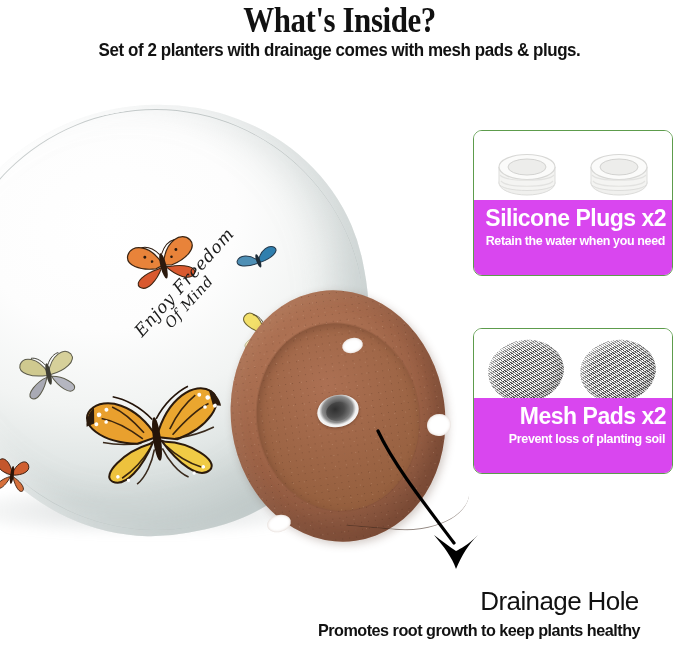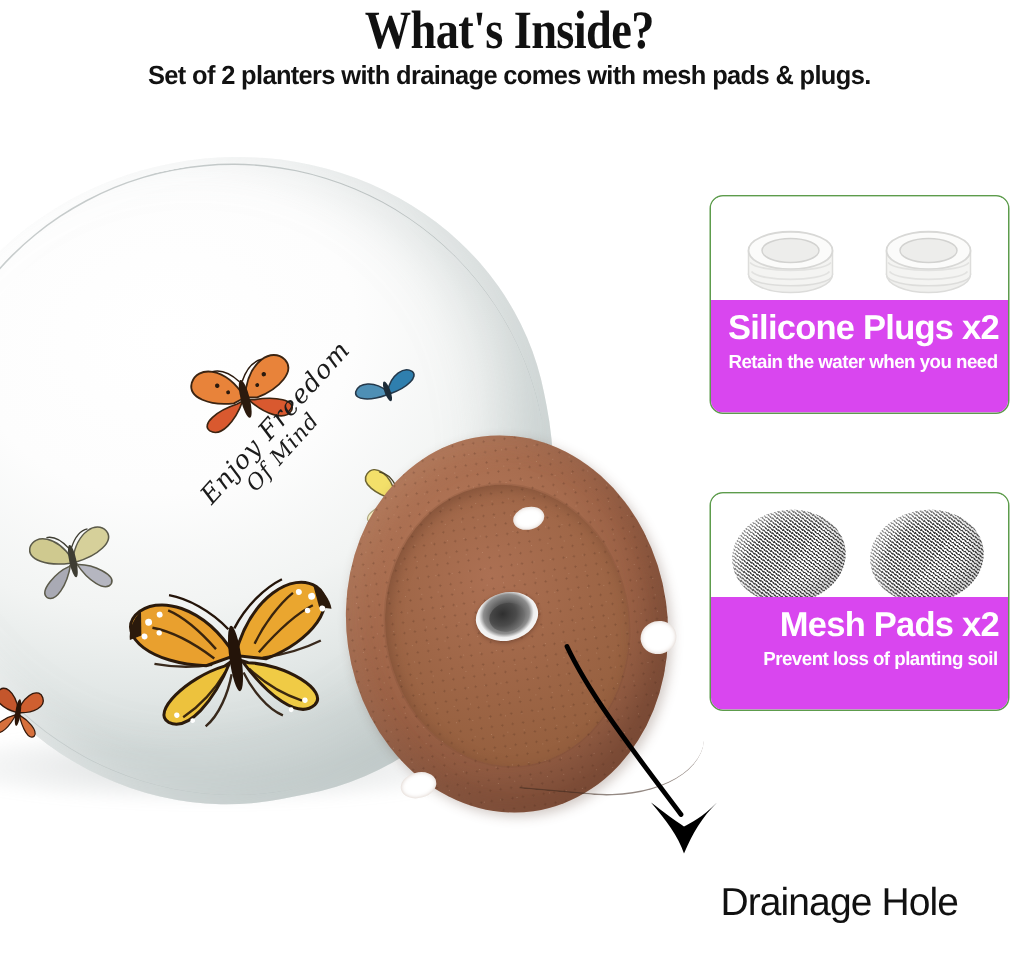--- a/index.html
+++ b/index.html
@@ -485,14 +485,15 @@
       <div class="mesh m1"></div>
       <div class="mesh m2"></div>
     </div>
     <div class="card-band">
       <div class="card-title">Mesh Pads x2</div>
       <div class="card-sub">Prevent loss of planting soil</div>
     </div>
   </div>
 
   <div class="caption-title">Drainage Hole</div>
+  <div class="caption-sub">Promotes root growth to keep plants healthy</div>
 
 </div>
 
 </body></html>

